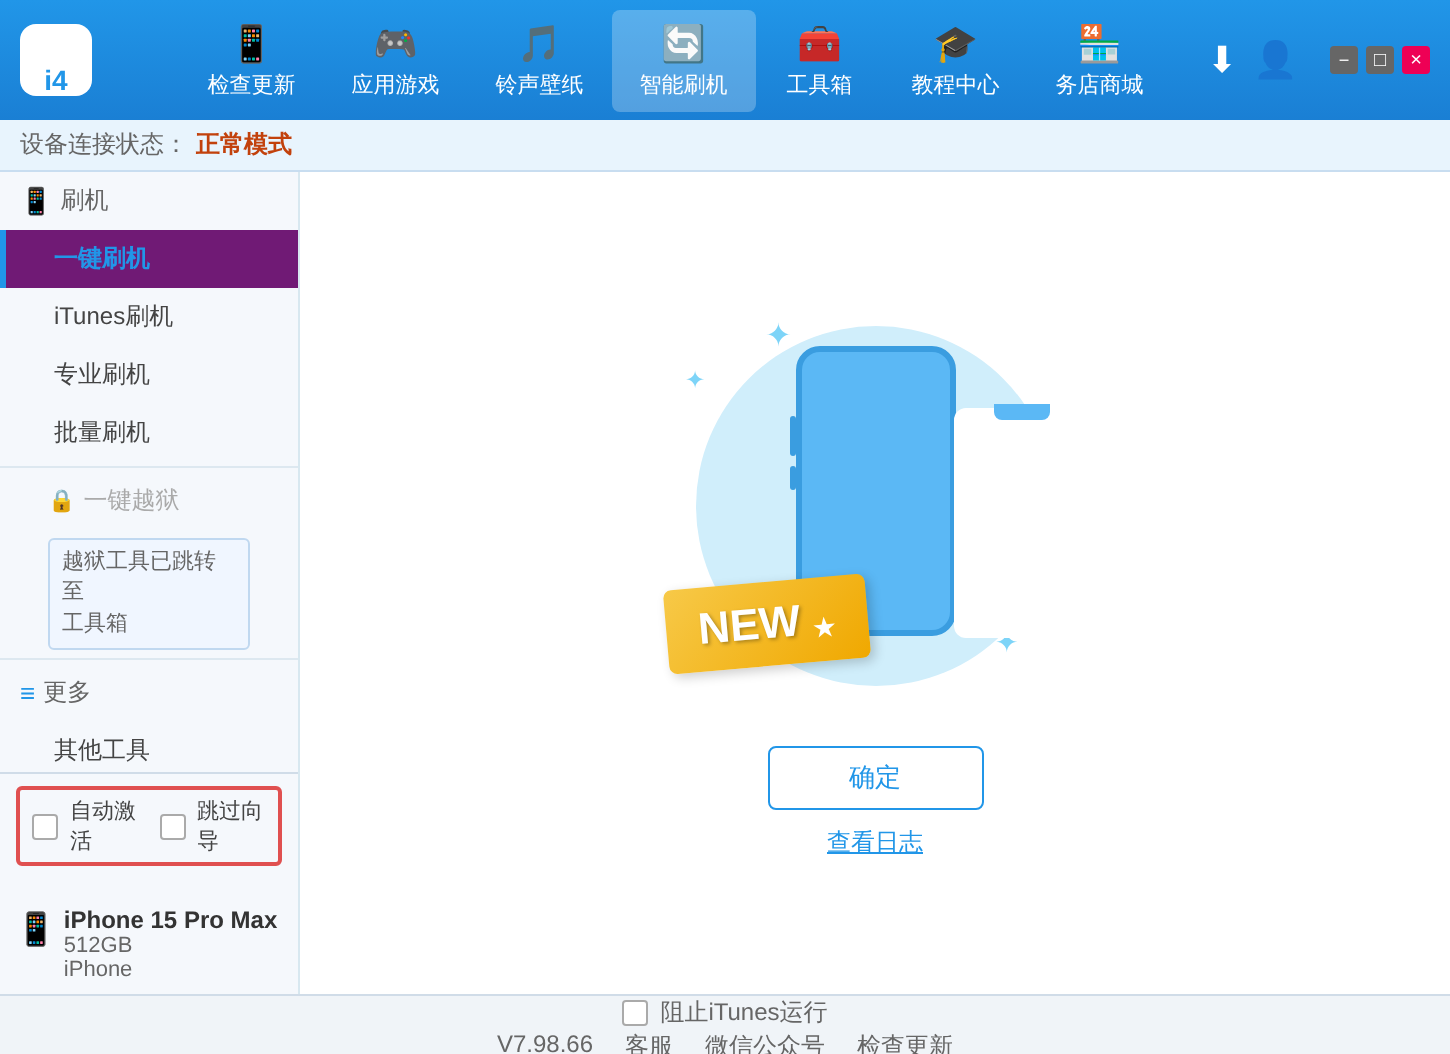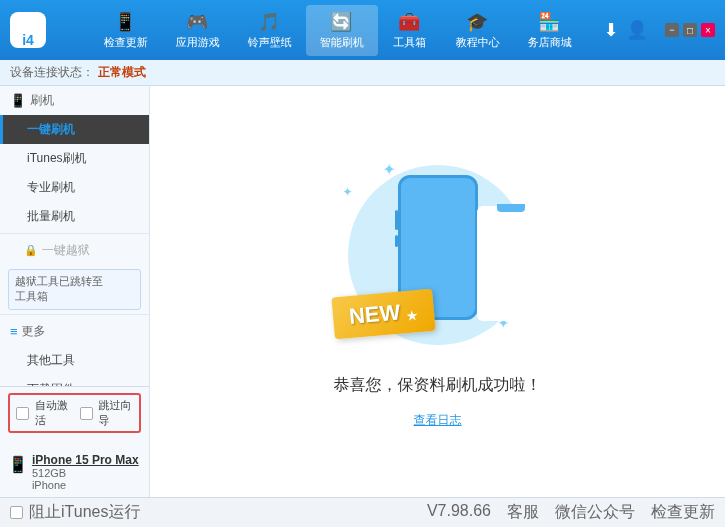--- a/index.html
+++ b/index.html
@@ -27,25 +27,25 @@
     .wc-max { background: #666; }
     .wc-close { background: #e05; }
 
     
     .status-bar { background: #e8f4fd; border-bottom: 1px solid #c8ddf0; padding: 4px 10px; font-size: 12px; color: #333; display: flex; align-items: center; gap: 4px; }
     .status-bar .status-label { color: #666; }
     .status-bar .status-value { color: #c2410c; font-weight: bold; }
     .sidebar-group-header { display: flex; align-items: center; padding: 6px 10px; color: #666; font-size: 12px; cursor: pointer; }
     .sidebar-group-header .icon { margin-right: 4px; font-size: 13px; color: #2196e8; }
     .sidebar-item { padding: 6px 12px 6px 24px; cursor: pointer; color: #444; font-size: 12px; border-left: 3px solid transparent; }
-    .sidebar-item.active { background: #404040; border-left: 3px solid #2196e8; color: #2196e8; font-weight: bold; }
+    .sidebar-item.active { background: #701a75; border-left: 3px solid #2196e8; color: #2196e8; font-weight: bold; }
     .sidebar-divider { height: 1px; background: #dde8f0; margin: 2px 0; }
     .sidebar-disabled { padding: 6px 12px 6px 24px; color: #aaa; font-size: 12px; display: flex; align-items: center; gap: 4px; }
     .sidebar-disabled .lock-icon { font-size: 11px; color: #bbb; }
-    .sidebar-notice { background: #f0f6ff; border: 1px solid #c0d8f0; margin: 4px 8px; padding: 4px 6px; font-size: 11px; color: #666; border-radius: 3px; line-height: 1.4; }
+    .sidebar-notice { background: #f0f6ff; border: 1px solid #c0d8f0; margin: 4px 24px; padding: 4px 6px; font-size: 11px; color: #666; border-radius: 3px; line-height: 1.4; }
 
     
     .content { flex: 1; display: flex; flex-direction: column; align-items: center; justify-content: center; background: white; position: relative; padding: 20px; }
 
     
     .phone-illustration { position: relative; width: 220px; height: 200px; margin-bottom: 20px; }
     .phone-bg-circle { width: 180px; height: 180px; background: #d0eefb; border-radius: 50%; position: absolute; top: 10px; left: 20px; }
     .phone-body { position: absolute; top: 20px; left: 70px; width: 80px; height: 145px; background: #5bb8f5; border-radius: 12px; border: 3px solid #3a9de0; }
     .phone-screen { position: absolute; top: 28px; left: 76px; width: 68px; height: 115px; background: white; border-radius: 6px; }
     .phone-notch { position: absolute; top: 26px; left: 96px; width: 28px; height: 8px; background: #5bb8f5; border-radius: 0 0 4px 4px; }
@@ -55,33 +55,33 @@
     .sparkle2 { position: absolute; top: 30px; left: 15px; color: #7dd4f8; font-size: 12px; }
     .sparkle3 { position: absolute; top: 160px; left: 170px; color: #7dd4f8; font-size: 14px; }
     .new-banner { position: absolute; bottom: 20px; left: 5px; background: linear-gradient(135deg, #f7c948 0%, #f0a800 100%); padding: 8px 16px; border-radius: 4px; transform: rotate(-5deg); box-shadow: 2px 2px 6px rgba(0,0,0,0.2); }
     .new-banner-text { color: white; font-size: 22px; font-weight: bold; text-shadow: 1px 1px 2px rgba(0,0,0,0.3); }
 
     .success-text { font-size: 16px; color: #333; margin-bottom: 16px; }
     .confirm-btn { background: white; border: 1px solid #2196e8; color: #2196e8; padding: 6px 40px; border-radius: 4px; cursor: pointer; font-size: 13px; margin-bottom: 8px; }
     .log-link { color: #2196e8; font-size: 12px; cursor: pointer; text-decoration: underline; }
 
     
-    .bottom-bar { height: 30px; background: #f0f4f8; border-top: 1px solid #d0dce8; display: flex; align-items: center; padding: 0 10px; justify-content: space-between; font-size: 16px; color: #666; }
+    .bottom-bar { height: 30px; background: #f0f4f8; border-top: 1px solid #d0dce8; display: flex; align-items: center; padding: 0 10px; justify-content: space-between; font-size: 12px; color: #666; flex-direction: column; }
     .bottom-bar-left { display: flex; align-items: center; gap: 6px; }
     .bottom-bar-right { display: flex; gap: 16px; }
 
     
     .device-section { border-top: 1px solid #d0dce8; padding: 6px 8px; background: #f5f8fc; }
     .auto-activate-row { display: flex; align-items: center; gap: 6px; border: 2px solid #e05050; padding: 3px 6px; border-radius: 3px; margin-bottom: 20px; }
     .checkbox { width: 13px; height: 13px; border: 1px solid #aaa; background: white; border-radius: 2px; flex-shrink: 0; }
     .auto-label { font-size: 11px; color: #444; }
     .device-info { display: flex; align-items: flex-start; gap: 4px; }
     .device-icon { font-size: 16px; color: #2196e8; margin-top: 2px; }
     .device-details { }
-    .device-name { font-size: 12px; font-weight: bold; color: #333; text-decoration: underline; }
+    .device-name { font-size: 12px; font-weight: bold; color: #333; }
     .device-storage { font-size: 11px; color: #666; }
     .device-type { font-size: 11px; color: #666; }
 
     .sidebar-full { width: 150px; background: #f5f8fc; border-right: 1px solid #d8e8f0; display: flex; flex-direction: column; }
     .sidebar-scroll { flex: 1; overflow-y: auto; }
     .sidebar-bottom { flex-shrink: 0; }
   </style>
 </head>
 <body>
 
@@ -204,22 +204,22 @@
         <div class="phone-notch"></div>
       </div>
       <div class="phone-btn"></div>
       <div class="phone-btn2"></div>
       <div class="new-banner">
         <span class="new-banner-text">NEW</span>
         <span style="color:white; font-size:14px; vertical-align:middle; margin-left:2px;">★</span>
       </div>
     </div>
 
-    <div class="success-text">恭喜您，保资料刷机成功啦！</div>
-
+
+    <button class="confirm-btn">确定</button>
 
     <span class="log-link">查看日志</span>
   </div>
 
 </div>
 
 <div class="bottom-bar">
   <div class="bottom-bar-left">
     <div class="checkbox"></div>
     <span>阻止iTunes运行</span>

